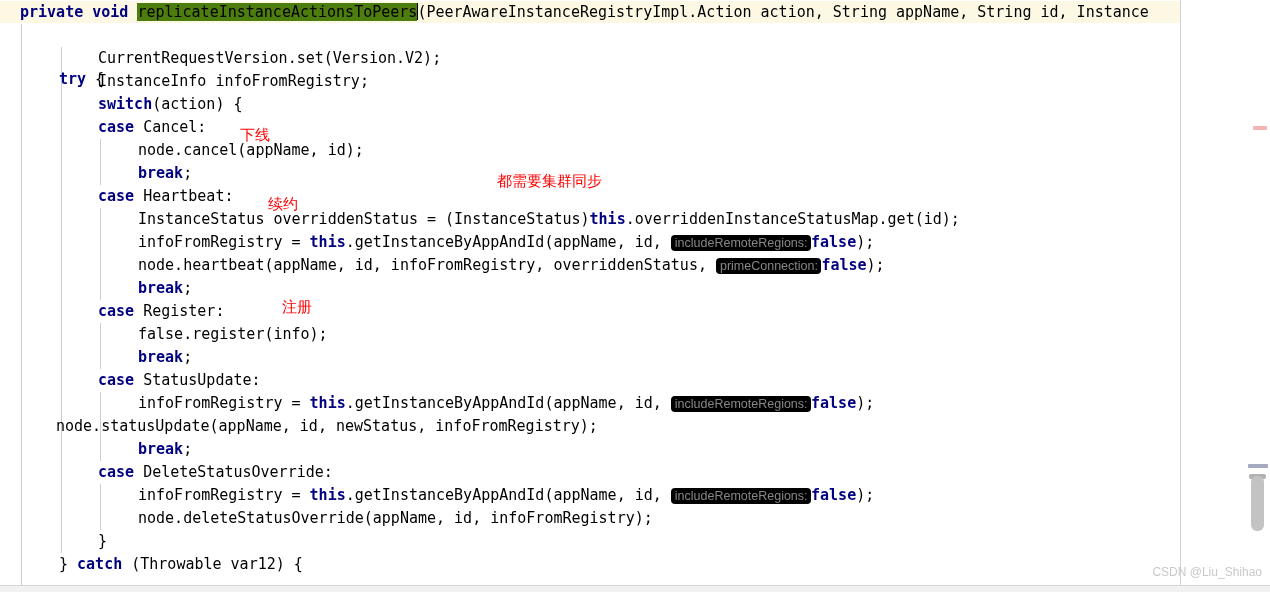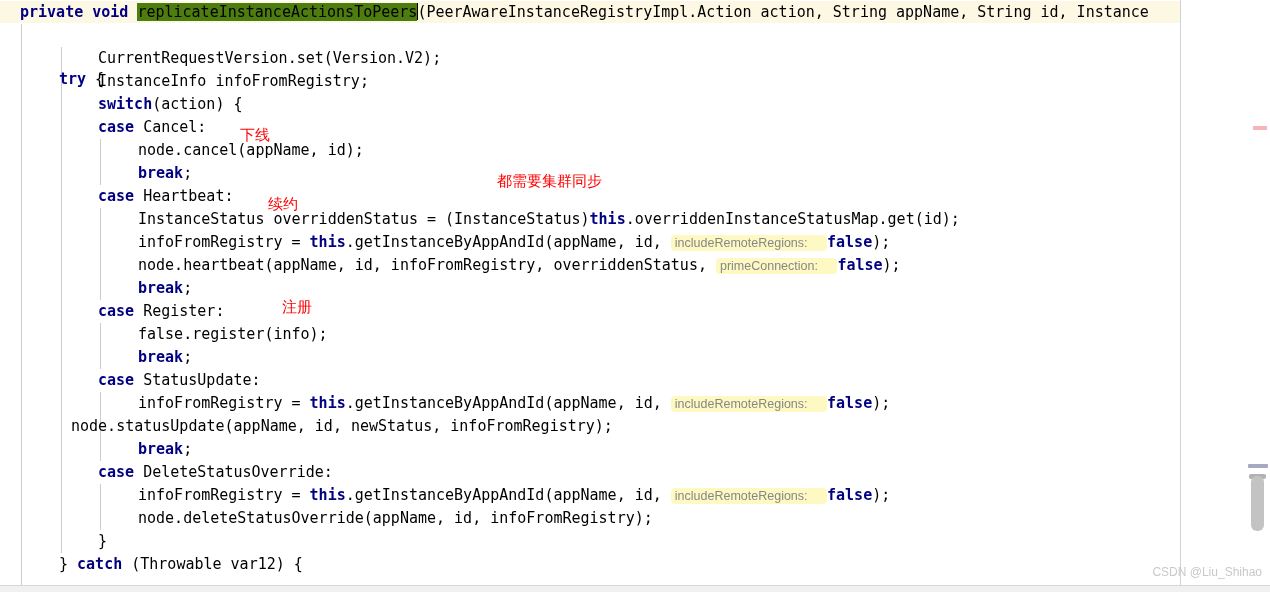--- a/index.html
+++ b/index.html
@@ -95,24 +95,24 @@
     display: inline-block;
     width: 0;
     border-left: 1px solid #000000;
     height: 17px;
     vertical-align: -3px;
     margin: 0 -0.5px;
   }
 
   
   .inlay {
-    background: #fef9c3;
+    background: #000000;
     color: #878787;
     border-radius: 4px;
-    padding: 1px 16px 1px 4px;
+    padding: 1px 0 1px 4px;
     font-size: 12.5px;
     font-family: "Liberation Sans", sans-serif;
     letter-spacing: 0px;
   }
 
   
   .annot {
     position: absolute;
     color: #ff0000;
     font-family: "DejaVu Sans", "Liberation Sans", sans-serif;
@@ -207,21 +207,21 @@
         <div class="line" style="top: 185px; padding-left: 98px;"><span class="kw">case</span><span class="plain"> Heartbeat:</span></div>
         <div class="line" style="top: 208px; padding-left: 138px;"><span class="plain">InstanceStatus overriddenStatus = (InstanceStatus)</span><span class="kw">this</span><span class="plain">.overriddenInstanceStatusMap.get(id);</span></div>
         <div class="line" style="top: 231px; padding-left: 138px;"><span class="plain">infoFromRegistry = </span><span class="kw">this</span><span class="plain">.getInstanceByAppAndId(appName, id, </span><span class="inlay">includeRemoteRegions: </span><span class="kw">false</span><span class="plain">);</span></div>
         <div class="line" style="top: 254px; padding-left: 138px;"><span class="plain">node.heartbeat(appName, id, infoFromRegistry, overriddenStatus, </span><span class="inlay">primeConnection: </span><span class="kw">false</span><span class="plain">);</span></div>
         <div class="line" style="top: 277px; padding-left: 138px;"><span class="kw">break</span><span class="plain">;</span></div>
         <div class="line" style="top: 300px; padding-left: 98px;"><span class="kw">case</span><span class="plain"> Register:</span></div>
         <div class="line" style="top: 323px; padding-left: 138px;"><span class="plain">false.register(info);</span></div>
         <div class="line" style="top: 346px; padding-left: 138px;"><span class="kw">break</span><span class="plain">;</span></div>
         <div class="line" style="top: 369px; padding-left: 98px;"><span class="kw">case</span><span class="plain"> StatusUpdate:</span></div>
         <div class="line" style="top: 392px; padding-left: 138px;"><span class="plain">infoFromRegistry = </span><span class="kw">this</span><span class="plain">.getInstanceByAppAndId(appName, id, </span><span class="inlay">includeRemoteRegions: </span><span class="kw">false</span><span class="plain">);</span></div>
-        <div class="line" style="top: 415px; padding-left: 71px;"><span class="plain">node.statusUpdate(appName, id, newStatus, infoFromRegistry);</span></div>
+        <div class="line" style="top: 415px; padding-left: 56px;"><span class="plain">node.statusUpdate(appName, id, newStatus, infoFromRegistry);</span></div>
         <div class="line" style="top: 438px; padding-left: 138px;"><span class="kw">break</span><span class="plain">;</span></div>
         <div class="line" style="top: 461px; padding-left: 98px;"><span class="kw">case</span><span class="plain"> DeleteStatusOverride:</span></div>
         <div class="line" style="top: 484px; padding-left: 138px;"><span class="plain">infoFromRegistry = </span><span class="kw">this</span><span class="plain">.getInstanceByAppAndId(appName, id, </span><span class="inlay">includeRemoteRegions: </span><span class="kw">false</span><span class="plain">);</span></div>
         <div class="line" style="top: 507px; padding-left: 138px;"><span class="plain">node.deleteStatusOverride(appName, id, infoFromRegistry);</span></div>
         <div class="line" style="top: 530px; padding-left: 98px;"><span class="plain">}</span></div>
         <div class="line" style="top: 553px; padding-left: 59px;"><span class="plain">} </span><span class="kw">catch</span><span class="plain"> (Throwable var12) {</span></div>
       </div>
     <div id="annotations">
         <div class="annot" style="left: 240px; top: 124px;">下线</div>
         <div class="annot" style="left: 497px; top: 170px;">都需要集群同步</div>

